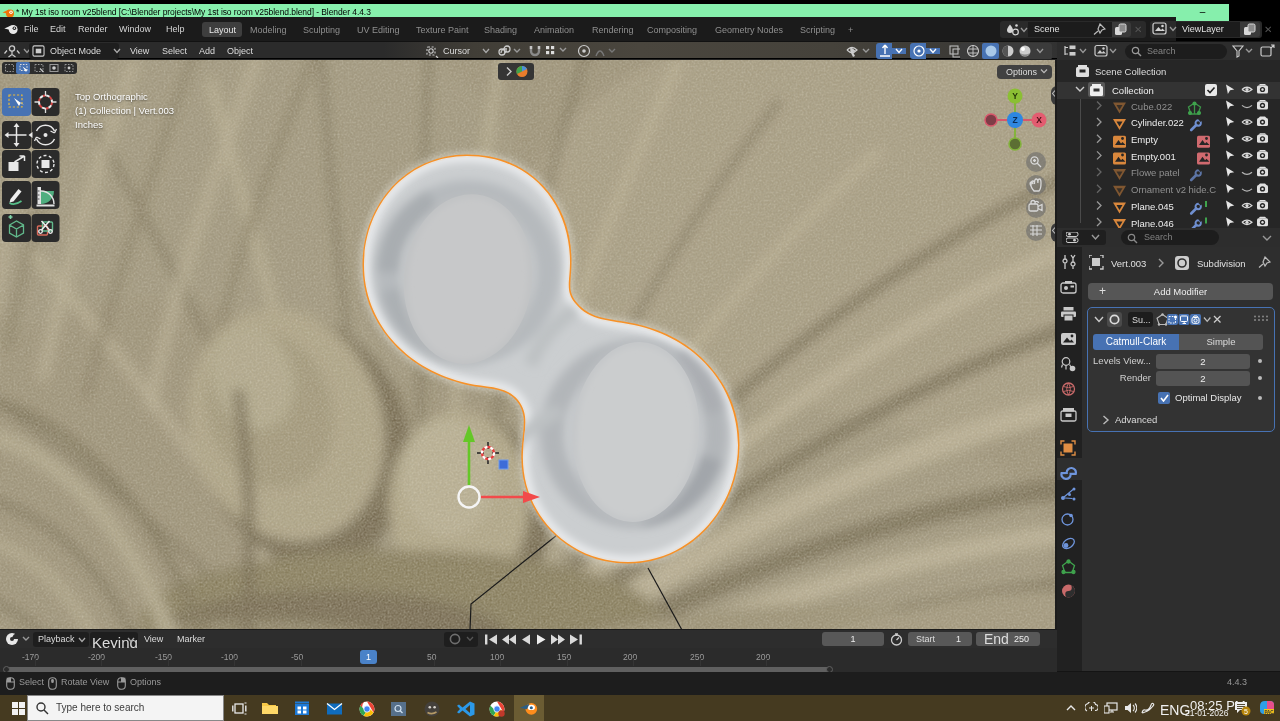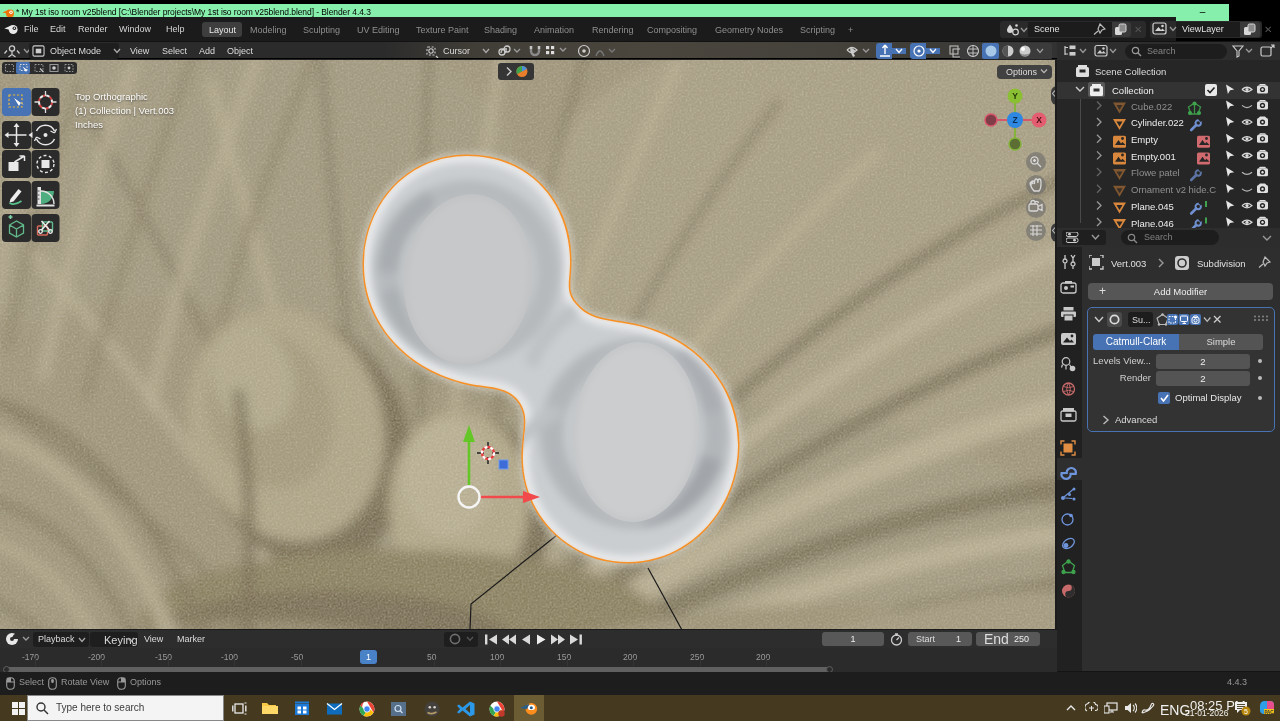--- a/index.html
+++ b/index.html
@@ -960,21 +960,21 @@
       <path d="M8 7 a6 6 0 0 1 6 -6 l0 6 z" fill="#2d2d2d"></path>
         <circle cx="8" cy="7" r="2" fill="#2d2d2d"></circle>
       <path d="M19 5 l3 3 3 -3" stroke="#999" stroke-width="1.4" fill="none"></path>
     </svg>
     <div class="abs" style="left:33px;top:1.5px;width:56px;height:15px;background:#1e1e1e;border-radius:3px"></div>
     <div class="abs" style="left:90px;top:1.5px;width:48px;height:15px;background:#1e1e1e;border-radius:3px"></div>
     <span class="abs" style="left:38px;top:4px;color:#dcdcdc;font-size:9px">Playback</span>
     <svg class="abs" style="left:78px;top:7px" width="8" height="6" viewBox="0 0 8 6">
         <path d="M1 1 l3 3.4 L7 1" fill="none" stroke="#aaa" stroke-width="1.3"></path>
       </svg>
-    <span class="abs" style="left:104px;top:4px;color:#dcdcdc;font-size:11px">Keying</span>
+    <span class="abs" style="left:92px;top:4px;color:#dcdcdc;font-size:15px">Keying</span>
     <svg class="abs" style="left:127px;top:7px" width="8" height="6" viewBox="0 0 8 6">
         <path d="M1 1 l3 3.4 L7 1" fill="none" stroke="#aaa" stroke-width="1.3"></path>
       </svg>
     <span class="abs" style="left:144px;top:4px;color:#dcdcdc;font-size:9px">View</span>
     <span class="abs" style="left:177px;top:4px;color:#dcdcdc;font-size:9px">Marker</span>
     <div class="abs" style="left:444px;top:1.5px;width:34px;height:15px;background:#1e1e1e;border-radius:3px"></div>
     <svg class="abs" style="left:447px;top:3px" width="30" height="12" viewBox="0 0 30 12">
       <circle cx="8" cy="6" r="4.6" fill="none" stroke="#6e6e6e" stroke-width="1.6"></circle>
       <path d="M20 4 l3 3.2 3 -3.2" stroke="#555" stroke-width="1.3" fill="none"></path>
     </svg>

